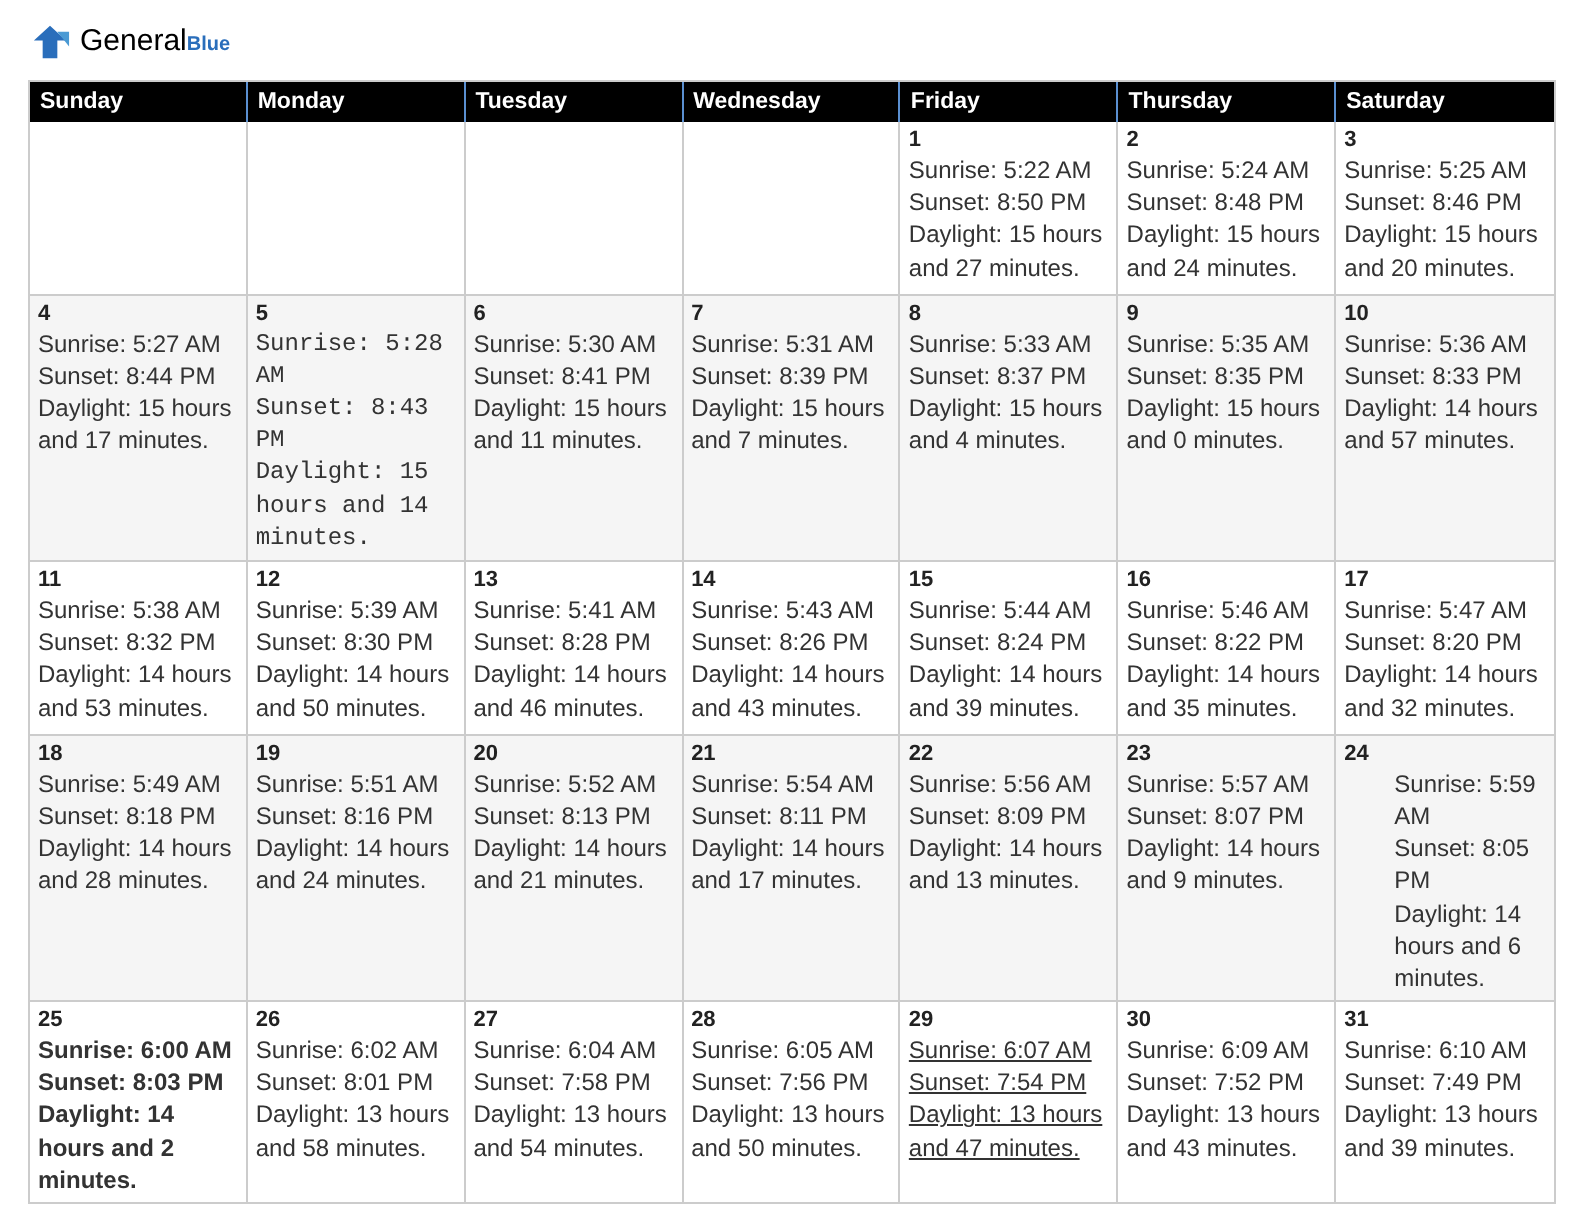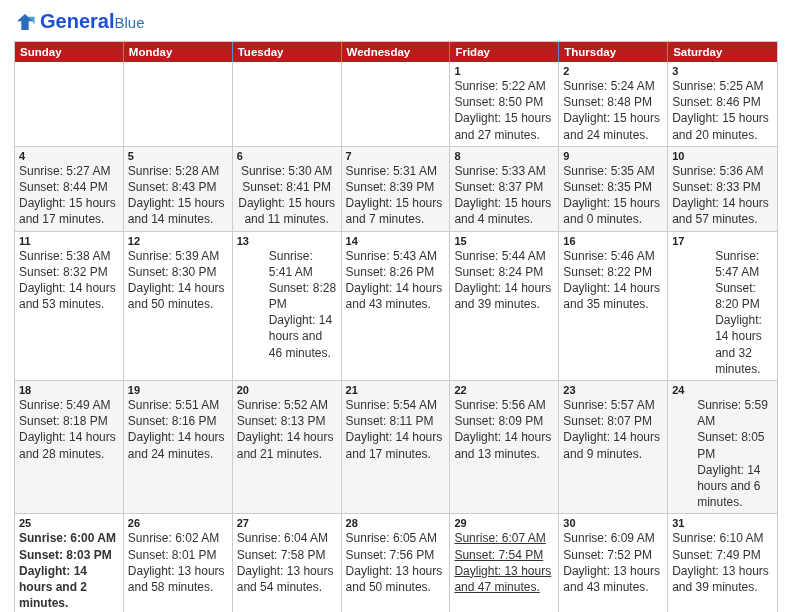--- a/index.html
+++ b/index.html
@@ -22,27 +22,27 @@
       justify-content: space-between;
       align-items: flex-start;
       margin-bottom: 8px;
     }
     .logo {
       display: flex;
       align-items: center;
       gap: 4px;
     }
     .logo-text-general {
-      font-size: 20px;
-      font-weight: bold;
-      color: #1d4ed8;
-    }
-    .logo-text-blue {
       font-size: 15px;
       font-weight: normal;
+      color: #000000;
+    }
+    .logo-text-blue {
+      font-size: 10px;
+      font-weight: bold;
       color: #2a6ebb;
     }
     .logo-icon {
       width: 22px;
       height: 22px;
     }
     .title-block {
       text-align: right;
     }
     .title-month {
@@ -56,21 +56,21 @@
     }
     .calendar {
       flex: 1;
       display: flex;
       flex-direction: column;
       border: 1px solid #ccc;
     }
     .cal-header-row {
       display: grid;
       grid-template-columns: repeat(7, 1fr);
-      background: #b91c1c;
+      background: #000000;
     }
     .cal-header-cell {
       color: #fff;
       font-size: 11.5px;
       font-weight: bold;
       padding: 4px 5px;
       border-right: 1px solid #5a8fd0;
       text-align: left;
     }
     .cal-header-cell:last-child { border-right: none; }
@@ -166,27 +166,27 @@
         </div>
         <div class="cal-week">
           <div class="cal-cell alt-bg">
             <div class="day-number">4</div>
             <div class="cell-text" style="white-space: pre-line;">Sunrise: 5:27 AM
 Sunset: 8:44 PM
 Daylight: 15 hours and 17 minutes.</div>
           </div>
           <div class="cal-cell alt-bg">
             <div class="day-number">5</div>
-            <div class="cell-text" style="white-space: pre-line;">Sunrise: 5:28 AM
+            <div class="cell-text" style="white-space: pre-line; font-family: Liberation Mono, monospace;">Sunrise: 5:28 AM
 Sunset: 8:43 PM
 Daylight: 15 hours and 14 minutes.</div>
           </div>
           <div class="cal-cell alt-bg">
             <div class="day-number">6</div>
-            <div class="cell-text" style="white-space: pre-line; text-align: center;">Sunrise: 5:30 AM
+            <div class="cell-text" style="white-space: pre-line;">Sunrise: 5:30 AM
 Sunset: 8:41 PM
 Daylight: 15 hours and 11 minutes.</div>
           </div>
           <div class="cal-cell alt-bg">
             <div class="day-number">7</div>
             <div class="cell-text" style="white-space: pre-line;">Sunrise: 5:31 AM
 Sunset: 8:39 PM
 Daylight: 15 hours and 7 minutes.</div>
           </div>
           <div class="cal-cell alt-bg">
@@ -216,21 +216,21 @@
 Daylight: 14 hours and 53 minutes.</div>
           </div>
           <div class="cal-cell">
             <div class="day-number">12</div>
             <div class="cell-text" style="white-space: pre-line;">Sunrise: 5:39 AM
 Sunset: 8:30 PM
 Daylight: 14 hours and 50 minutes.</div>
           </div>
           <div class="cal-cell">
             <div class="day-number">13</div>
-            <div class="cell-text" style="white-space: pre-line; margin-left: 32px;">Sunrise: 5:41 AM
+            <div class="cell-text" style="white-space: pre-line;">Sunrise: 5:41 AM
 Sunset: 8:28 PM
 Daylight: 14 hours and 46 minutes.</div>
           </div>
           <div class="cal-cell">
             <div class="day-number">14</div>
             <div class="cell-text" style="white-space: pre-line;">Sunrise: 5:43 AM
 Sunset: 8:26 PM
 Daylight: 14 hours and 43 minutes.</div>
           </div>
           <div class="cal-cell">
@@ -240,21 +240,21 @@
 Daylight: 14 hours and 39 minutes.</div>
           </div>
           <div class="cal-cell">
             <div class="day-number">16</div>
             <div class="cell-text" style="white-space: pre-line;">Sunrise: 5:46 AM
 Sunset: 8:22 PM
 Daylight: 14 hours and 35 minutes.</div>
           </div>
           <div class="cal-cell">
             <div class="day-number">17</div>
-            <div class="cell-text" style="white-space: pre-line; margin-left: 43px;">Sunrise: 5:47 AM
+            <div class="cell-text" style="white-space: pre-line;">Sunrise: 5:47 AM
 Sunset: 8:20 PM
 Daylight: 14 hours and 32 minutes.</div>
           </div>
         </div>
         <div class="cal-week">
           <div class="cal-cell alt-bg">
             <div class="day-number">18</div>
             <div class="cell-text" style="white-space: pre-line;">Sunrise: 5:49 AM
 Sunset: 8:18 PM
 Daylight: 14 hours and 28 minutes.</div>

